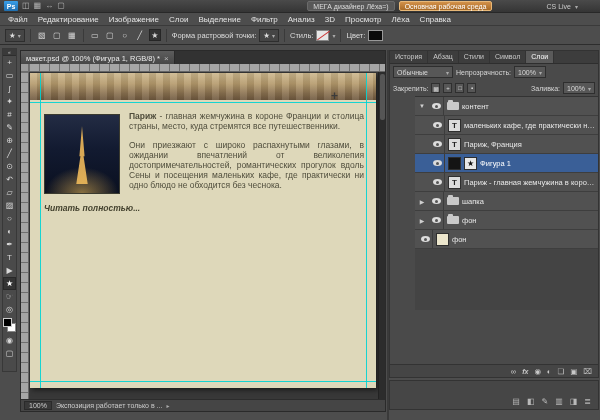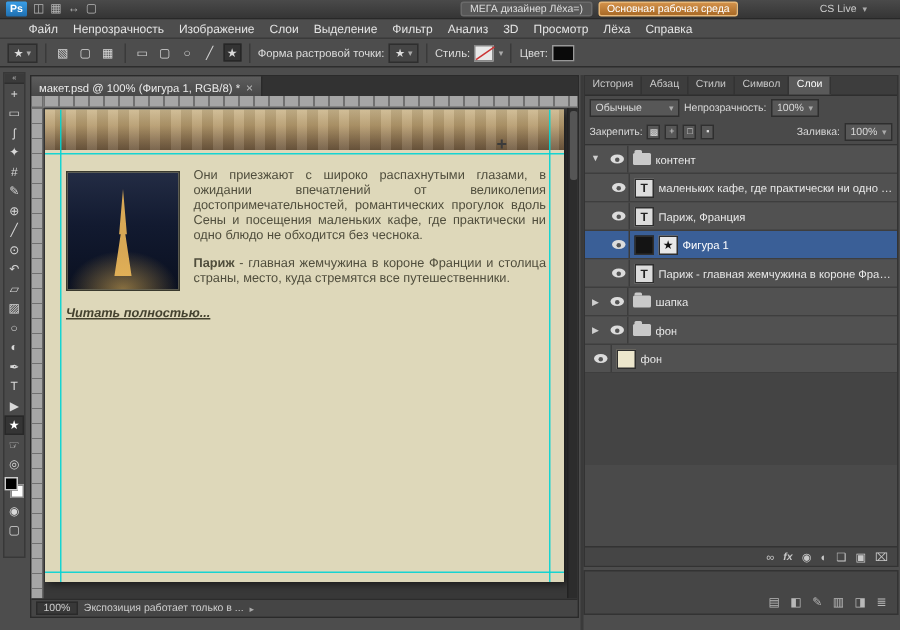--- a/index.html
+++ b/index.html
@@ -15,21 +15,21 @@
     color:#fff; font-size:7px; font-weight:bold; display:flex; align-items:center; justify-content:center; border-radius:1px; }
   .tb-ico { color:#b5b5b5; font-size:8px; line-height:10px; }
   .ws-btn { height:10px; line-height:9px; padding:0 5px; background:#585858;
     border:1px solid #6a6a6a; border-radius:2px; color:#ddd; font-size:7px; white-space:nowrap; }
   .ws-btn.active { background:linear-gradient(#d2914a,#a96a26); border-color:#e8b878; color:#fff; }
   .cslive { margin-left:6px; color:#ccc; font-size:7px; white-space:nowrap; }
   .caret { font-size:6px; color:#aaa; }
 
   
   .menubar { position:absolute; top:13px; left:0; right:0; height:13px; background:#4d4d4d;
-    border-bottom:1px solid #3a3a3a; display:flex; align-items:center; padding-left:14px; }
+    border-bottom:1px solid #3a3a3a; display:flex; align-items:center; padding-left:3px; }
   .menu-item { font-size:8px; color:#e4e4e4; padding:0 5px; white-space:nowrap; }
 
   
   .optionsbar { position:absolute; top:26px; left:0; right:0; height:19px; background:#4d4d4d;
     border-bottom:1px solid #2d2d2d; display:flex; align-items:center; gap:3px; padding:0 5px; font-size:7.5px; color:#ddd; }
   .opt-box { height:13px; background:#454545; border:1px solid #2e2e2e; display:flex; align-items:center; gap:2px; padding:0 3px; }
   .opt-sep { width:1px; height:13px; background:#3a3a3a; margin:0 2px; }
   .opt-ico { width:12px; height:12px; border:1px solid transparent; display:flex; align-items:center; justify-content:center; font-size:8px; color:#d8d8d8; }
   .opt-ico.active { background:#333; border-color:#262626; }
   .swatch-none { width:13px; height:11px; background:#e8e8e8; border:1px solid #888; position:relative; }
@@ -85,37 +85,37 @@
   .photo { float:left; width:76px; height:80px; margin:3px 9px 3px 0; position:relative; overflow:hidden;
     background:linear-gradient(180deg,#232c44 0%,#121a30 45%,#0a1020 100%); border:1px solid #3a3a2e; }
   .tower { position:absolute; left:50%; bottom:9px; transform:translateX(-50%); width:26px; height:58px;
     background:#d8a855; clip-path:polygon(50% 0%,60% 52%,56% 52%,72% 100%,28% 100%,44% 52%,40% 52%); }
   .photo-glow { position:absolute; left:0; right:0; bottom:0; height:26px;
     background:radial-gradient(ellipse at 50% 100%, rgba(240,190,90,.55), rgba(240,190,90,0) 70%); }
   .body-text { font-size:8.5px; line-height:10px; text-align:justify; margin-top:4px; }
   .body-text + .body-text { margin-top:9px; }
   .lead-bold { font-weight:bold; }
   .page-links { margin-top:12px; font-size:8.5px; line-height:12px; font-weight:bold; font-style:italic; }
-  .page-link { text-decoration:underline; color:#44422f; display:block; }
+  .page-link { color:#44422f; display:block; }
 
   
   .divider { position:absolute; left:387px; top:50px; bottom:0; width:2px; background:#3a3a3a; }
   .dock { position:absolute; left:389px; top:50px; width:210px; height:328px; background:#4a4a4a; border:1px solid #333; }
   .panel-tabs { height:13px; background:#3d3d3d; display:flex; border-bottom:1px solid #2e2e2e; }
   .ptab { font-size:7px; color:#c9c9c9; padding:0 5px; line-height:12px; border-right:1px solid #333; white-space:nowrap; }
   .ptab.active { background:#5a5a5a; color:#fff; }
   .blendrow,.lockrow { display:flex; align-items:center; gap:3px; padding:2px 3px; font-size:7px; color:#d8d8d8; }
   .pssel { display:flex; align-items:center; justify-content:space-between; width:60px; height:12px;
     background:#575757; border:1px solid #2e2e2e; padding:0 3px; font-size:7px; }
   .psval { display:flex; align-items:center; justify-content:space-between; width:32px; height:12px;
     background:#575757; border:1px solid #2e2e2e; padding:0 3px; font-size:7px; }
   .lockico { width:9px; height:10px; border:1px solid #2f2f2f; background:#575757; font-size:6px;
     display:flex; align-items:center; justify-content:center; color:#ddd; }
 
-  .layer-list { border-top:1px solid #333; }
+  .layer-list { border-top:1px solid #333;margin-left:25px; }
   .lrow { display:flex; align-items:center; height:19px; padding:0 3px; gap:3px;
     border-bottom:1px solid #3e3e3e; background:#515151; font-size:7.5px; color:#e8e8e8;
     overflow:hidden; white-space:nowrap; }
   .lrow.sel { background:#3a5f97; color:#fff; }
   .ind { width:9px; flex:0 0 9px; }
   .twirl { width:8px; font-size:6px; color:#cfcfcf; text-align:center; }
   .eye { width:15px; flex:0 0 15px; height:19px; display:flex; align-items:center; justify-content:center; border-right:1px solid #3c3c3c; }
   .eyeball { width:9px; height:6px; background:#dcdcdc; border-radius:50%; position:relative; }
   .eyeball::after { content:""; position:absolute; left:3px; top:1.5px; width:3px; height:3px; background:#555; border-radius:50%; }
   .fold { width:12px; height:8px; background:#c9c9c9; border-radius:1px; position:relative; flex:0 0 12px; }
@@ -149,21 +149,21 @@
     <button class="ws-btn">МЕГА дизайнер Лёха=)</button>
     <button class="ws-btn active">Основная рабочая среда</button>
     <span style="flex:0 0 40px"></span>
     <span class="cslive">CS Live</span>
     <span class="caret">▾</span>
     <span style="flex:0 0 14px"></span>
   </div>
 
   <div class="menubar">
     <span class="menu-item">Файл</span>
-    <span class="menu-item">Непрозрачность</span>
+    <span class="menu-item">Редактирование</span>
     <span class="menu-item">Изображение</span>
     <span class="menu-item">Слои</span>
     <span class="menu-item">Выделение</span>
     <span class="menu-item">Фильтр</span>
     <span class="menu-item">Анализ</span>
     <span class="menu-item">3D</span>
     <span class="menu-item">Просмотр</span>
     <span class="menu-item">Лёха</span>
     <span class="menu-item">Справка</span>
   </div>
@@ -247,22 +247,22 @@
         <div class="hguide" style="top:29px"></div>
         <div class="hguide" style="top:308px"></div>
         <span class="crosshair">+</span>
 
         <div class="page-content">
           <div>
             <div class="photo">
               <div class="tower"></div>
               <div class="photo-glow"></div>
             </div>
+            <p class="body-text"><span class="lead-bold">Париж</span><span> - главная жемчужина в короне Франции и столица страны, место, куда стремятся все путешественники.</span></p>
             <p class="body-text">Они приезжают с широко распахнутыми глазами, в ожидании впечатлений от великолепия достопримечательностей, романтических прогулок вдоль Сены и посещения маленьких кафе,  где практически ни одно блюдо не обходится без чеснока.</p>
-            <p class="body-text"><span class="lead-bold">Париж</span><span> - главная жемчужина в короне Франции и столица страны, место, куда стремятся все путешественники.</span></p>
             <div class="page-links">
               <span class="page-link">Читать полностью...</span>
             </div>
           </div>
         </div>
       </div>
       <div class="vscroll">
           <div class="thumb"></div>
         </div>
     </div>

